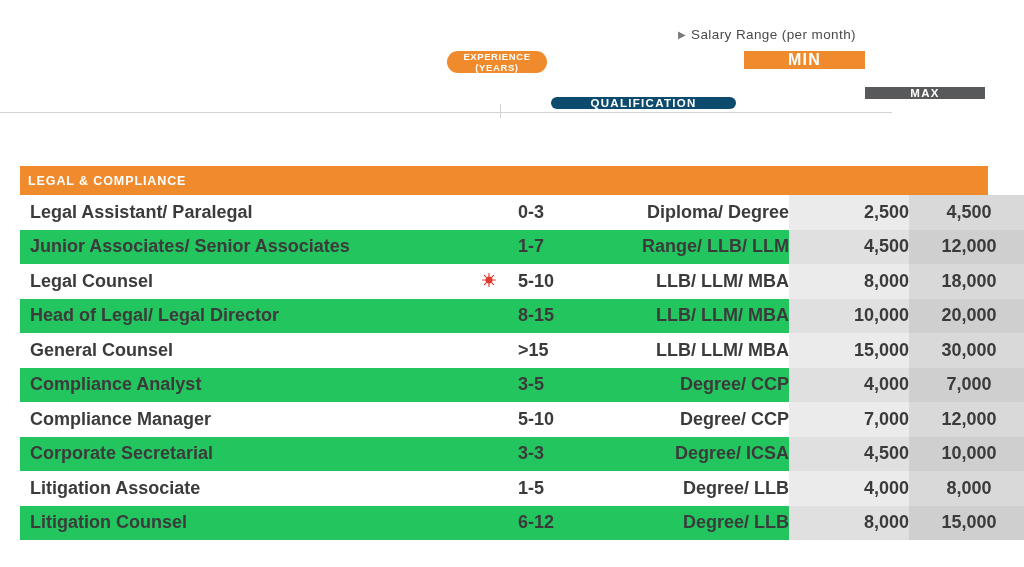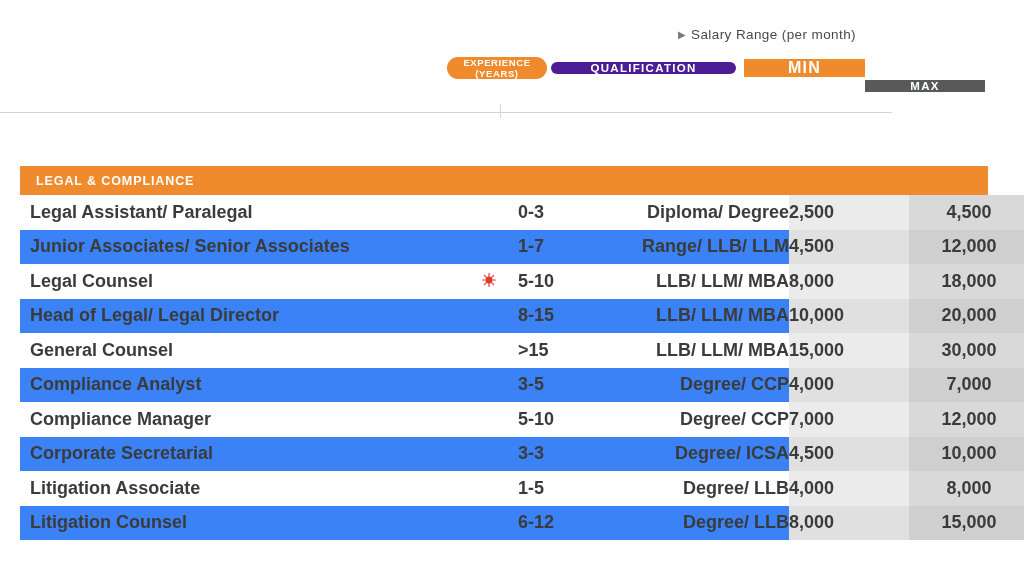--- a/index.html
+++ b/index.html
@@ -42,52 +42,53 @@
     margin-right: 5px;
     position: relative;
     top: -1px;
   }
 
   .pill-row {
     position: absolute;
     left: 447px;
     top: 51px;
     display: flex;
-    align-items: center;
+    align-items: flex-start;
     height: 33px;
   }
 
   .pill-exp {
     background: #ef8b2c;
     color: #ffffff;
     border-radius: 17px;
     width: 100px;
     display: flex;
     flex-direction: column;
     align-items: center;
     justify-content: center;
     font-size: 9.5px;
     font-weight: bold;
     letter-spacing: 0.6px;
     line-height: 11px;
     text-align: center;
   }
 
   .pill-qual {
-    background: #4c1d95;
+    background: #0c4a6e;
     color: #ffffff;
     border-radius: 17px;
     width: 185px;
     margin-left: 4px;
     display: flex;
     align-items: center;
     justify-content: center;
     font-size: 11.5px;
     font-weight: bold;
     letter-spacing: 1.3px;
+    margin-top: 46px;
   }
 
   .tab-min {
     background: #ef8b2c;
     color: #ffffff;
     width: 121px;
     margin-left: 8px;
     display: flex;
     align-items: center;
     justify-content: center;
@@ -128,21 +129,21 @@
 
   .section-header {
     background: #ef8b2c;
     color: #ffffff;
     height: 29px;
     display: flex;
     align-items: center;
     font-size: 12.5px;
     font-weight: bold;
     letter-spacing: 0.9px;
-    padding-left: 16px;
+    padding-left: 8px;
     box-sizing: border-box;
   }
 
   table.salary {
     border-collapse: collapse;
     width: 968px;
     table-layout: fixed;
   }
 
   table.salary td {
@@ -151,25 +152,25 @@
     color: #3b3b3b;
     vertical-align: middle;
     padding: 0;
     font-weight: bold;
   }
 
   .col-title { width: 430px; padding-left: 10px !important; }
   .col-icon  { width: 58px; text-align: center; }
   .col-exp   { width: 78px; text-align: left; font-size: 13px; }
   .col-qual  { width: 175px; padding-left: 18px !important; font-size: 13px; text-align: right; }
-  .col-min   { width: 120px; text-align: left; font-weight: bold; font-size: 13px; }
+  .col-min   { width: 120px; text-align: right; font-weight: bold; font-size: 13px; }
   .col-max   { width: 120px; text-align: center; font-weight: bold; font-size: 13px; }
 
   tr.row-odd td { background: #ffffff; }
-  tr.row-even td { background: #3b82f6; }
+  tr.row-even td { background: #22c55e; }
 
   tr.row-odd td.col-min { background: #ebebeb; }
   tr.row-odd td.col-max { background: #d9d9d9; }
   tr.row-even td.col-min { background: #e0e0e0; }
   tr.row-even td.col-max { background: #cfcfcf; }
 
   .virus-icon {
     display: inline-block;
     width: 14px;
     height: 14px;

